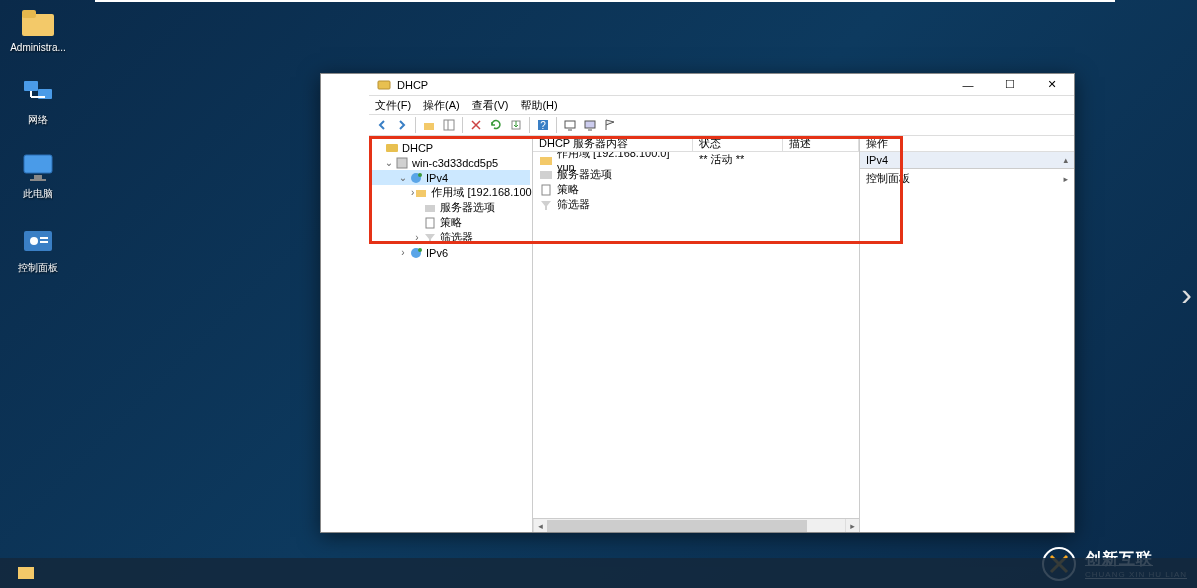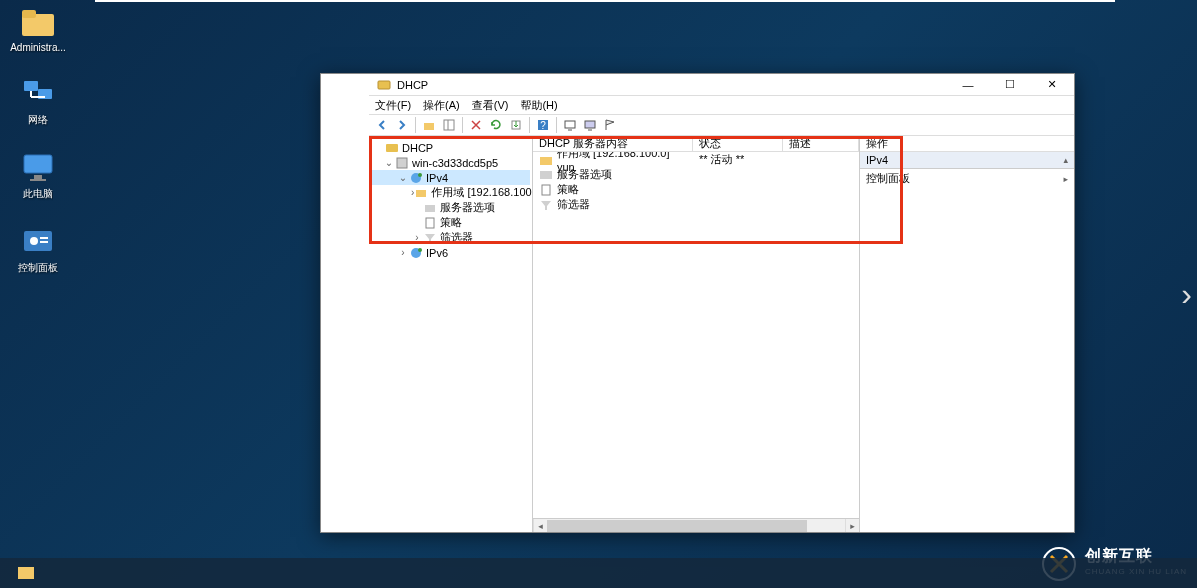--- a/index.html
+++ b/index.html
@@ -58,21 +58,21 @@
 .actions-section { background: #e8eef7; padding: 2px 6px; border-bottom: 1px solid #ccc; display: flex; justify-content: space-between; align-items: center; }
 .actions-item { padding: 2px 6px; cursor: pointer; display: flex; align-items: center; justify-content: space-between; }
 
 
 .highlight-box { position: absolute; border: 3px solid #e53216; pointer-events: none; z-index: 10; }
 
 
 .nav-arrow { position: absolute; right: 5px; top: 50%; transform: translateY(-50%); color: #ddd; font-size: 32px; cursor: pointer; }
 
 
-.watermark { position: absolute; right: 10px; bottom: 6px; display: flex; gap: 8px; color: #fff; }
+.watermark { position: absolute; right: 10px; bottom: 6px; display: flex; align-items: center; gap: 8px; color: #fff; text-decoration: underline; }
 .watermark .wm-icon { width: 36px; height: 36px; }
 .watermark .wm-text { display: flex; flex-direction: column; }
 .watermark .wm-cn { font-size: 16px; font-weight: bold; letter-spacing: 1px; }
 .watermark .wm-en { font-size: 8px; letter-spacing: 1px; color: #ccc; }
 
 
 .taskbar { position: absolute; bottom: 0; left: 0; right: 0; height: 30px; background: rgba(20,40,60,0.85); display: flex; align-items: center; padding: 0 8px; gap: 6px; }
 .taskbar .tb-item { width: 36px; height: 26px; display: flex; align-items: center; justify-content: center; }
 </style>
 </head>

